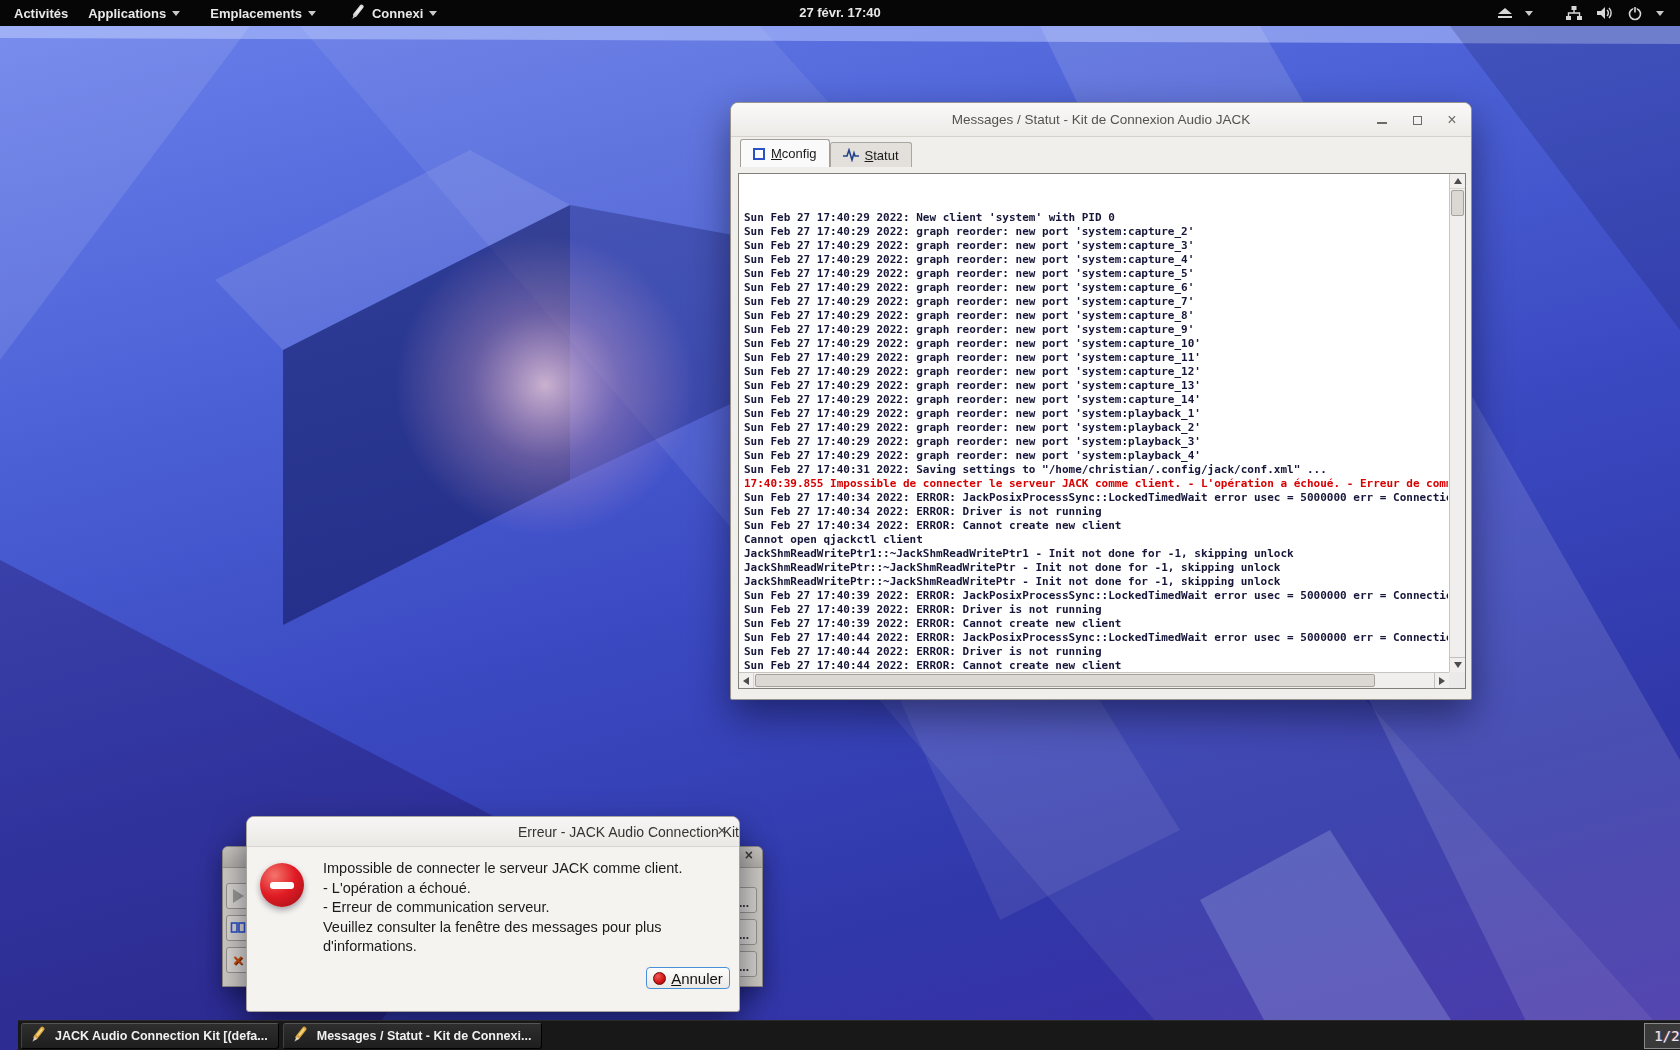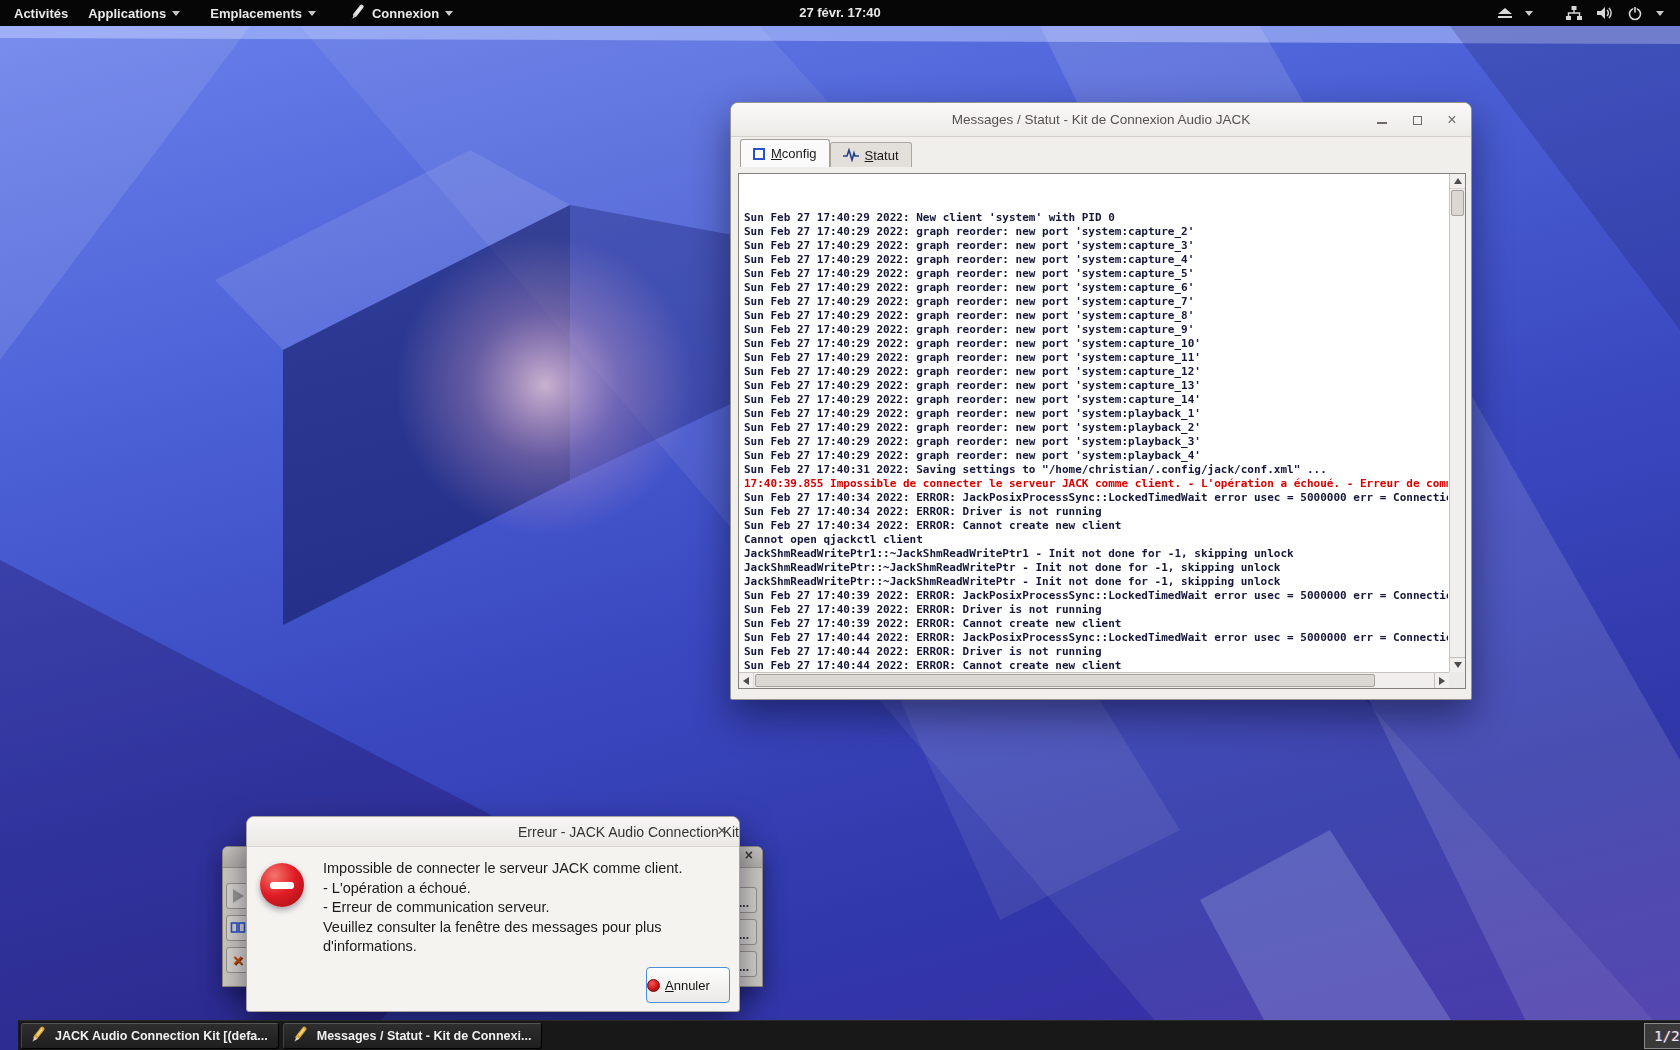--- a/index.html
+++ b/index.html
@@ -103,23 +103,23 @@
                   border-radius:7px 7px 0 0; }
   .dlg-title { position:absolute; left:0; right:0; top:0; height:46px; line-height:30px;
                text-align:right; font-weight:normal; font-size:14px; color:#333; }
   .dlg-close { position:absolute; right:12px; top:4px; font-size:17px; color:#555; }
   .dlg-icon { position:absolute; left:13px; top:46px; width:44px; height:44px; border-radius:50%;
               background:radial-gradient(circle at 33% 28%, #f4756c 0%, #e01b24 48%, #9e1018 100%);
               box-shadow:0 3px 6px rgba(0,0,30,.35); display:flex; align-items:center; justify-content:center; }
   .dlg-icon .minus { width:24px; height:7px; background:#fff; border-radius:3px; }
   .dlg-text { position:absolute; left:76px; top:42px; right:10px; font-size:14.5px;
               line-height:19.5px; color:#1b1b1b; }
-  .dlg-btn { position:absolute; right:9px; top:150px; width:84px; height:36px;
+  .dlg-btn { position:absolute; right:9px; top:150px; width:84px; height:22px;
              background:linear-gradient(#fdfdfd,#ebe9e6); border:1px solid #4a90d9; border-radius:4px;
-             display:flex; align-items:center; gap:5px; font-size:13px; color:#111;
+             display:flex; align-items:center; justify-content:center; gap:5px; font-size:15px; color:#111;
              font-family:"Liberation Sans",sans-serif; }
   .dlg-btn .lbl u { text-decoration:underline; }
   .stop-ico { width:13px; height:13px; border-radius:50%;
               background:radial-gradient(circle at 35% 30%, #f25a5a, #cf1212 60%, #8e0a0a);
               border:1px solid #6e0808; }
 
   
   .taskbar { position:absolute; left:0; bottom:0; width:1680px; height:30px; background:#181818;
              border-top:1px solid #2a2a2a; display:flex; align-items:center; z-index:90;margin-left:18px; }
   .tb-buttons { display:flex; align-items:center; height:30px; }
@@ -170,21 +170,21 @@
       <span>Emplacements</span>
       <span class="caret"></span>
     </div>
     <div class="tb-item" style="margin-left:12px;">
       <svg width="18" height="18" viewBox="0 0 20 20">
         <line x1="15" y1="3" x2="8" y2="12" stroke="#d9d9d9" stroke-width="4.6" stroke-linecap="round"></line>
         <line x1="15" y1="3" x2="9.5" y2="10" stroke="#f4f4f4" stroke-width="1.6"></line>
         <polygon points="5.5,16 9.4,13.4 7.2,11.2 4,17.2" fill="#c9c9c9"></polygon>
         <polygon points="4,17.2 6,15.8 4.9,14.8" fill="#2a2a2a"></polygon>
       </svg>
-      <span>Connexion</span>
+      <span>Connexi</span>
       <span class="caret"></span>
     </div>
     <div class="tb-clock">27 févr. 17:40</div>
     <div class="tb-right">
       <span class="eject">
           <span class="tri"></span>
           <span class="bar"></span>
         </span>
       <span class="caret"></span>
       <span class="tb-sep"></span>

